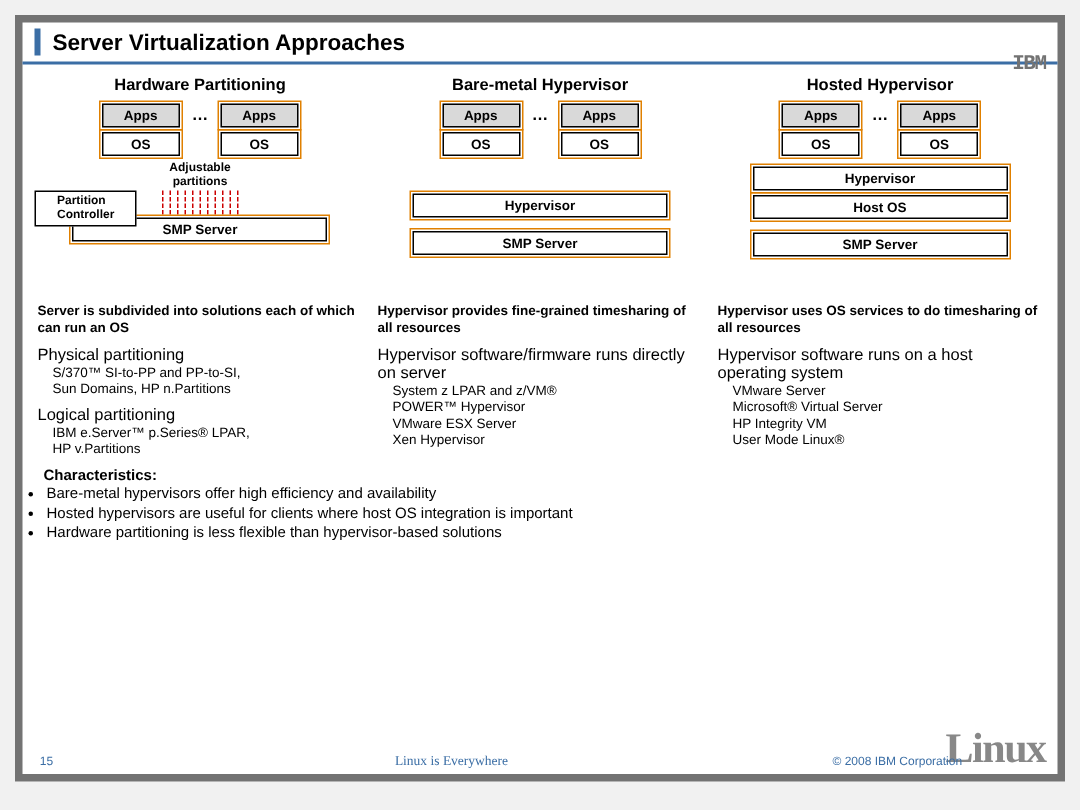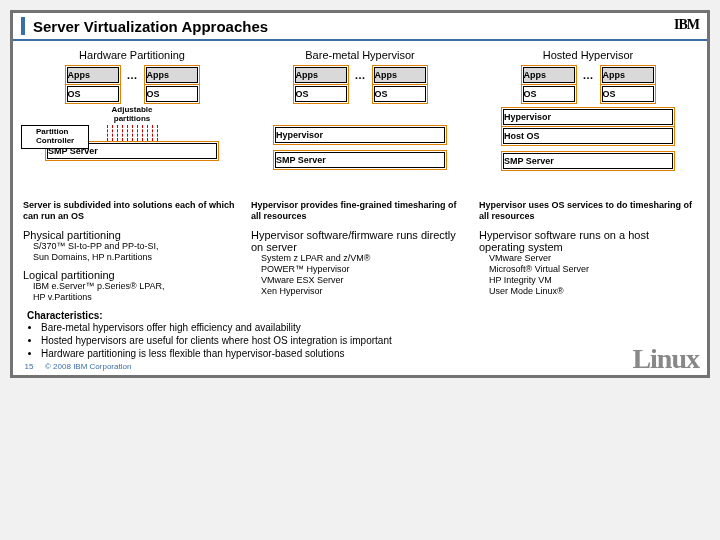--- a/index.html
+++ b/index.html
@@ -1,41 +1,41 @@
 <!DOCTYPE html>
 <html><head>
 <meta charset="utf-8">
 <style>
 *{box-sizing:border-box;margin:0;padding:0}
 body{font-family:Arial,Helvetica,sans-serif;font-size:10px;width:720px;height:540px;background:#f1f1f1;color:#000;position:relative}
-.slide{width:700px;height:368px;background:#fff;margin:10px auto;position:relative;border:3px solid #737373}
+.slide{width:700px;height:511px;background:#fff;margin:10px auto;position:relative;border:5px solid #737373}
 .header{display:flex;align-items:center;border-bottom:2px solid #3b6ea5;padding:4px 8px}
 .hbar{width:4px;height:18px;background:#3b6ea5;margin-right:8px}
 .title{font-size:15px;font-weight:bold}
-.ibm{position:absolute;right:8px;top:4px;font-family:Liberation Serif, serif;font-weight:bold;font-size:14px;letter-spacing:-1px;color:#000000}
+.ibm{position:absolute;right:8px;top:20px;font-family:Liberation Mono, monospace;font-weight:bold;font-size:14px;letter-spacing:-1px;color:#737373}
 .cols{display:flex;gap:10px;padding:8px 10px 4px 10px}
 .col{width:220px;display:flex;flex-direction:column;align-items:center}
-.colh{font-size:11px;font-weight:normal;margin-bottom:6px;text-align:center}
+.colh{font-size:11px;font-weight:bold;margin-bottom:6px;text-align:center}
 .diagram{width:100%;height:128px;position:relative;margin-bottom:4px}
 .stack{display:flex;justify-content:center;gap:6px;align-items:center;margin-bottom:3px}
-.box{border:1.5px solid #000;background:#fff;text-align:left;font-size:9px;font-weight:bold;padding:2px 0;width:52px}
+.box{border:1.5px solid #000;background:#fff;text-align:center;font-size:9px;font-weight:bold;padding:2px 0;width:52px}
 .box.app{background:#d9d9d9}
 .dots{font-weight:bold;font-size:11px;padding:0 2px}
 .wide{width:170px}
 .pcbox{position:absolute;left:-2px;top:58px;border:1px solid #000;font-size:8px;font-weight:bold;padding:2px 14px;background:#fff;line-height:1.1;z-index:2}
 .adj{font-size:8px;font-weight:bold;text-align:center;margin:2px 0}
 .dashrow{display:flex;justify-content:center;gap:4px;margin-bottom:2px}
 .dash{border-left:1px dashed #c00;height:16px;width:0}
 .desc{font-size:9px;font-weight:bold;line-height:1.25;width:100%;margin-top:1px}
 .sub{font-size:9px;font-weight:normal;line-height:1.25;padding-left:10px}
 .section{width:100%;margin-top:6px}
 .secb{font-size:11px;font-weight:normal}
 .characteristics{padding:2px 14px;font-size:10px}
 .characteristics .hdg{font-weight:bold;margin-bottom:0}
-.characteristics li{margin-left:14px;list-style:disc;line-height:1.3}
+.characteristics li{margin-left:2px;list-style:disc;line-height:1.3}
 .footer{position:absolute;bottom:4px;left:0;right:0;display:flex;align-items:center;font-size:8px;color:#3b6ea5}
 .pg{width:32px;text-align:center}
 .linuxtxt{flex:1;text-align:center;font-family:serif;font-size:9px}
 .copy{width:150px;padding-right:6px}
 .linuxlogo{position:absolute;bottom:0;right:8px;font-family:Georgia,serif;font-size:28px;font-weight:bold;color:#888;letter-spacing:-1px}
 .orange{outline:1.5px solid #e08000;outline-offset:1px}
 </style>
 </head>
 <body>
 
@@ -170,16 +170,17 @@
     <ul>
       <li>Bare-metal hypervisors offer high efficiency and availability</li>
       <li>Hosted hypervisors are useful for clients where host OS integration is important</li>
       <li>Hardware partitioning is less flexible than hypervisor-based solutions</li>
     </ul>
   </div>
 
   <div class="linuxlogo">Linux</div>
   <div class="footer">
     <div class="pg">15</div>
+    <div class="linuxtxt">Linux is Everywhere</div>
     <div class="copy">© 2008 IBM Corporation</div>
   </div>
 
 </div>
 
 </body></html>

